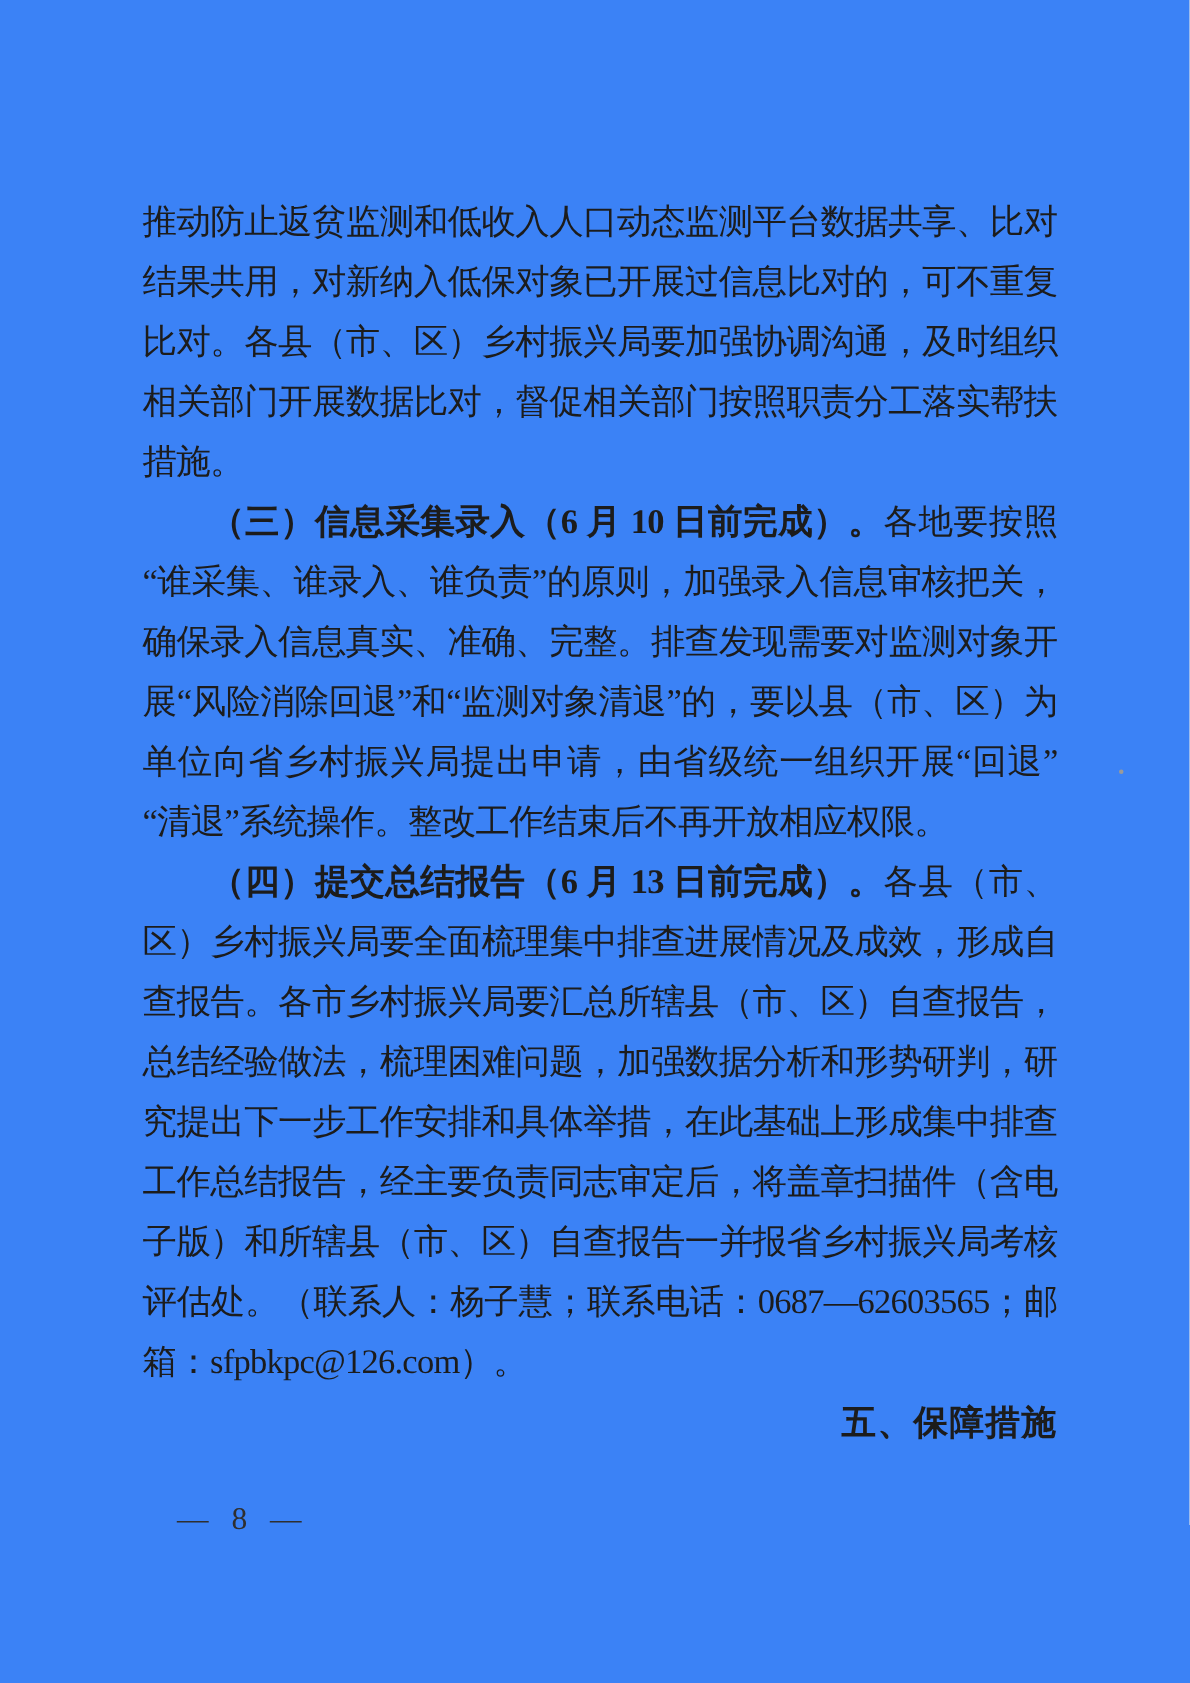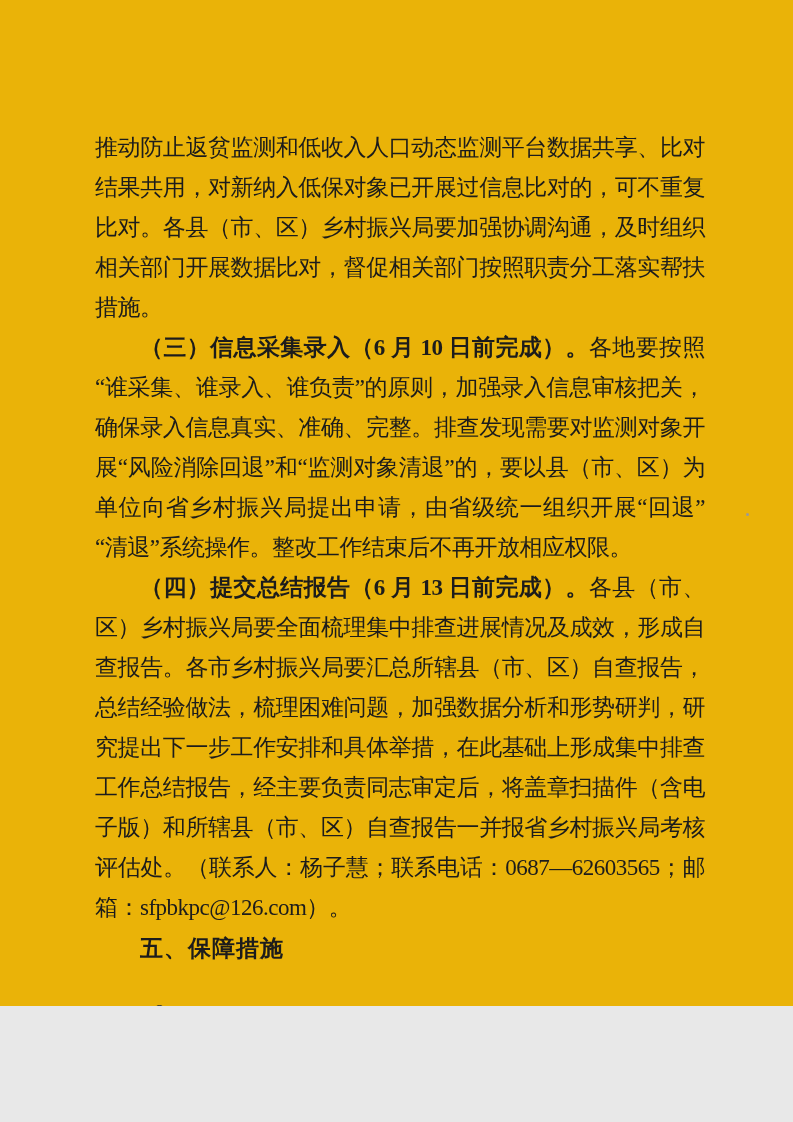--- a/index.html
+++ b/index.html
@@ -3,23 +3,23 @@
 <meta charset="utf-8">
 <style>
   html, body {
     margin: 0;
     padding: 0;
     background: #e8e8e8;
   }
   .page {
     position: relative;
     width: 793px;
-    height: 1006px;
+    height: 1122px;
     margin: 0 auto;
-    background: #eab308;
+    background: #3b82f6;
     overflow: hidden;
     font-family: "Liberation Serif", "DejaVu Serif", serif;
     color: #1c1c1c;
   }
   .content {
     position: absolute;
     left: 95px;
     top: 128px;
     width: 610px;
   }
@@ -35,21 +35,21 @@
     text-indent: 45px;
   }
   .para b {
     font-weight: 700;
   }
   .para.heading {
     font-family: "Liberation Sans", "DejaVu Sans", sans-serif;
     font-weight: 700;
     font-size: 23px;
     letter-spacing: 1px;
-    text-align: left;
+    text-align: right;
   }
   .footer {
     position: absolute;
     left: 118px;
     top: 998px;
     font-size: 21px;
     line-height: 28px;
     color: #2f2f2f;
     letter-spacing: 5px;
   }

